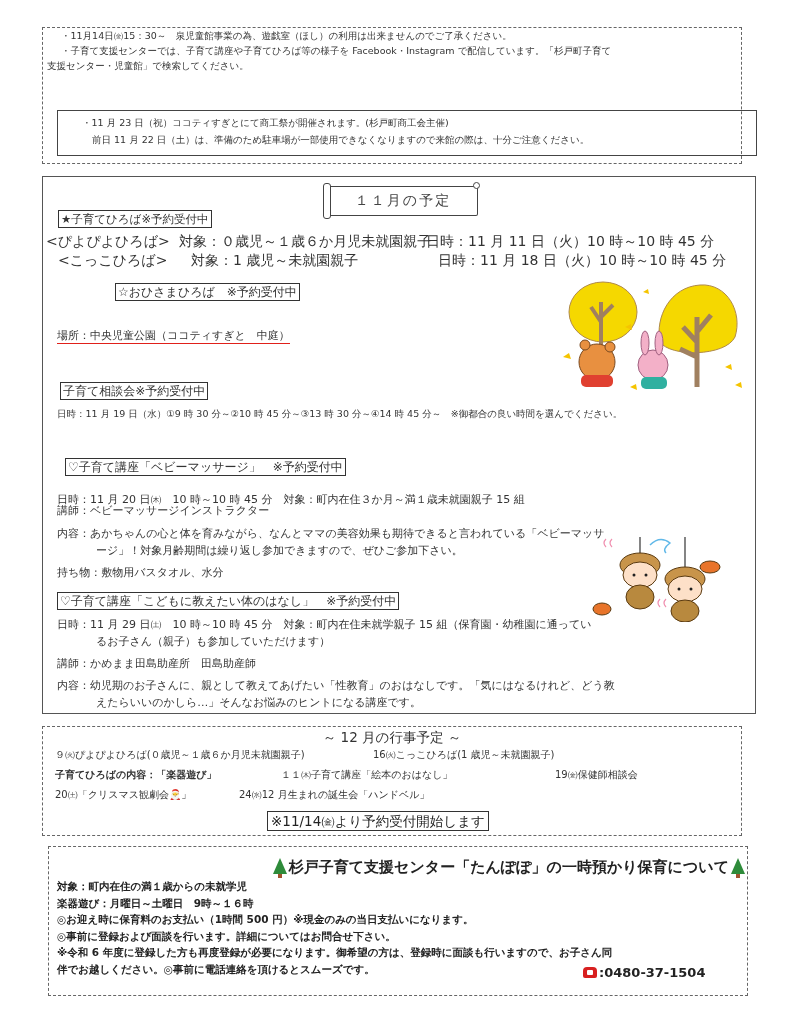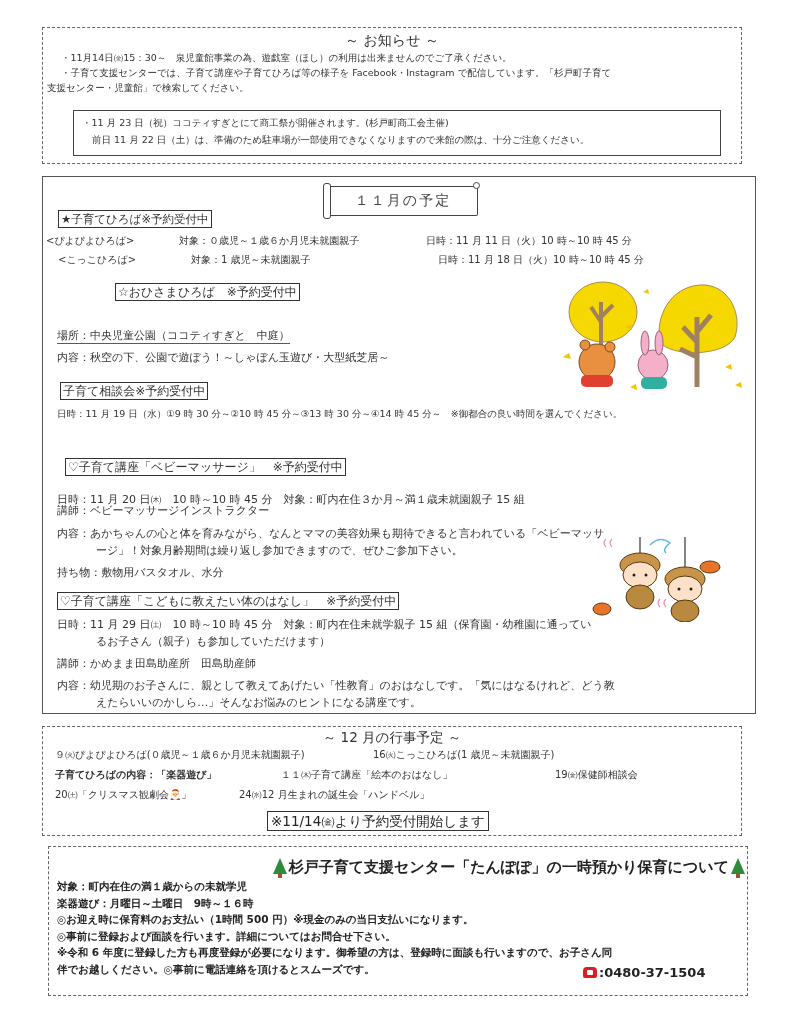--- a/index.html
+++ b/index.html
@@ -6,33 +6,33 @@
     html, body { width: 791px; height: 1024px; background: #ffffff; overflow: hidden; }
     body { font-family: "DejaVu Sans", "Liberation Sans", sans-serif; color: #333; position: relative; }
 
     .box-dashed { position: absolute; border: 1.5px dashed #666; }
     .box-solid  { position: absolute; border: 1.5px solid #555; }
 
     
     #notice { left: 42px; top: 27px; width: 700px; height: 137px; }
     #notice .title { text-align: center; font-size: 14px; color: #333; margin-top: 2px; height: 20px; line-height: 20px; }
     #notice .line { font-size: 9.5px; line-height: 15px; padding-left: 18px; color: #333; white-space: nowrap; }
-    #notice .inner { position: absolute; left: 30px; top: 82px; width: 648px; height: 46px; border: 1.5px solid #444; padding: 3px 0 0 8px; }
+    #notice .inner { position: absolute; left: 14px; top: 82px; width: 700px; height: 46px; border: 1.5px solid #444; padding: 3px 0 0 24px; }
     #notice .inner div { font-size: 9.5px; line-height: 17px; white-space: nowrap; }
 
     
     #november { left: 42px; top: 176px; width: 714px; height: 538px; }
     .scroll-title { position: absolute; left: 283px; top: 9px; width: 152px; height: 30px; border: 1.2px solid #444; border-left-width: 3px; border-radius: 2px; text-align: center; font-size: 14px; line-height: 26px; color: #444; letter-spacing: 2px; }
     .scroll-title::before { content: ""; position: absolute; left: -6px; top: -4px; width: 6px; height: 34px; border: 1.2px solid #444; border-radius: 3px; background: #fff; }
     .scroll-title::after { content: ""; position: absolute; right: -3px; top: -5px; width: 5px; height: 5px; border: 1.2px solid #444; border-radius: 50%; background: #fff; }
 
     .tag { position: absolute; border: 1.3px solid #333; font-size: 11.5px; line-height: 16px; padding: 0 2px; color: #333; white-space: nowrap; }
     .row { position: absolute; font-size: 11px; line-height: 14px; white-space: nowrap; color: #333; }
     .row.sm { font-size: 9.5px; }
-    .row.md { font-size: 10px; }
+    .row.md { font-size: 14px; }
     .row .col2 { position: absolute; }
     .ul-red { border-bottom: 1.5px solid #e0201a; padding-bottom: 1px; }
     .indent { padding-left: 39px; }
 
     
     #december { left: 42px; top: 726px; width: 700px; height: 110px; }
     #december .title { text-align: center; font-size: 13.5px; margin-top: 1px; height: 18px; line-height: 18px; color: #333; }
     #december .ln { font-size: 10px; line-height: 16px; position: absolute; white-space: nowrap; color: #333; }
     #december .bold { font-weight: bold; }
     .announce { position: absolute; left: 224px; top: 84px; border: 1.3px solid #333; font-size: 13.5px; line-height: 18px; padding: 0 3px; color: #222; white-space: nowrap; }
@@ -47,21 +47,20 @@
     .phone-icon { display: inline-block; width: 14px; height: 11px; background: #d82020; border-radius: 4px 4px 2px 2px; vertical-align: -1px; position: relative; margin-right: 2px; }
     .phone-icon::after { content: ""; position: absolute; left: 4px; top: 3px; width: 6px; height: 5px; background: #fff; border-radius: 1px; }
 
     
     .illus { position: absolute; }
   </style>
 </head>
 <body>
 
 <section class="box-dashed" id="notice">
-  <div class="title">～ お知らせ ～</div>
   <div class="line">・11月14日㈮15：30～　泉児童館事業の為、遊戯室（ほし）の利用は出来ませんのでご了承ください。</div>
   <div class="line">・子育て支援センターでは、子育て講座や子育てひろば等の様子を Facebook・Instagram で配信しています。「杉戸町子育て</div>
   <div class="line" style="padding-left:4px">支援センター・児童館」で検索してください。</div>
   <div class="inner">
     <div>・11 月 23 日（祝）ココティすぎとにて商工祭が開催されます。(杉戸町商工会主催)</div>
     <div style="padding-left:10px">前日 11 月 22 日（土）は、準備のため駐車場が一部使用できなくなりますので来館の際は、十分ご注意ください。</div>
   </div>
 </section>
 
 <section class="box-solid" id="november">
@@ -74,21 +73,20 @@
     <span class="col2" style="left:380px;">日時：11 月 11 日（火）10 時～10 時 45 分</span>
   </div>
   <div class="row md" style="left:3px; top:76px;margin-left:12px;">
     <span>&lt;こっこひろば&gt;</span>
     <span class="col2" style="left:133px;">対象：1 歳児～未就園親子</span>
     <span class="col2" style="left:380px;">日時：11 月 18 日（火）10 時～10 時 45 分</span>
   </div>
 
   <div class="tag" style="left:32px; top:106px; font-size:12px;margin-left:40px;">☆おひさまひろば　※予約受付中</div>
   <div class="row" style="left:14px; top:152px;"><span class="ul-red">場所：中央児童公園（ココティすぎと　中庭）</span></div>
-  <div class="row" style="left:14px; top:174px;">内容：秋空の下、公園で遊ぼう！～しゃぼん玉遊び・大型紙芝居～</div>
 
   <svg class="illus" style="left:512px; top:100px;" width="200" height="115" viewBox="0 0 200 115">
     <ellipse cx="48" cy="35" rx="34" ry="30" fill="#f5d800" stroke="#b08a4a" stroke-width="1"></ellipse>
     <path d="M46 70 L46 25 M46 45 L36 30 M46 40 L58 28" stroke="#a08060" stroke-width="4" fill="none"></path>
     <path d="M145 8 C115 10 100 40 105 65 C115 80 170 80 180 60 C188 35 172 6 145 8 Z" fill="#f5d800" stroke="#b08a4a" stroke-width="1"></path>
     <path d="M142 110 L142 40 M142 65 L128 50 M142 55 L156 38 M142 80 L125 72" stroke="#a08060" stroke-width="5" fill="none"></path>
     <circle cx="42" cy="85" r="18" fill="#e89040" stroke="#7a4a20" stroke-width="1"></circle>
     <circle cx="30" cy="68" r="5" fill="#e89040" stroke="#7a4a20" stroke-width="1"></circle>
     <circle cx="55" cy="70" r="5" fill="#e89040" stroke="#7a4a20" stroke-width="1"></circle>
     <rect x="26" y="98" width="32" height="12" rx="5" fill="#e04030"></rect>

